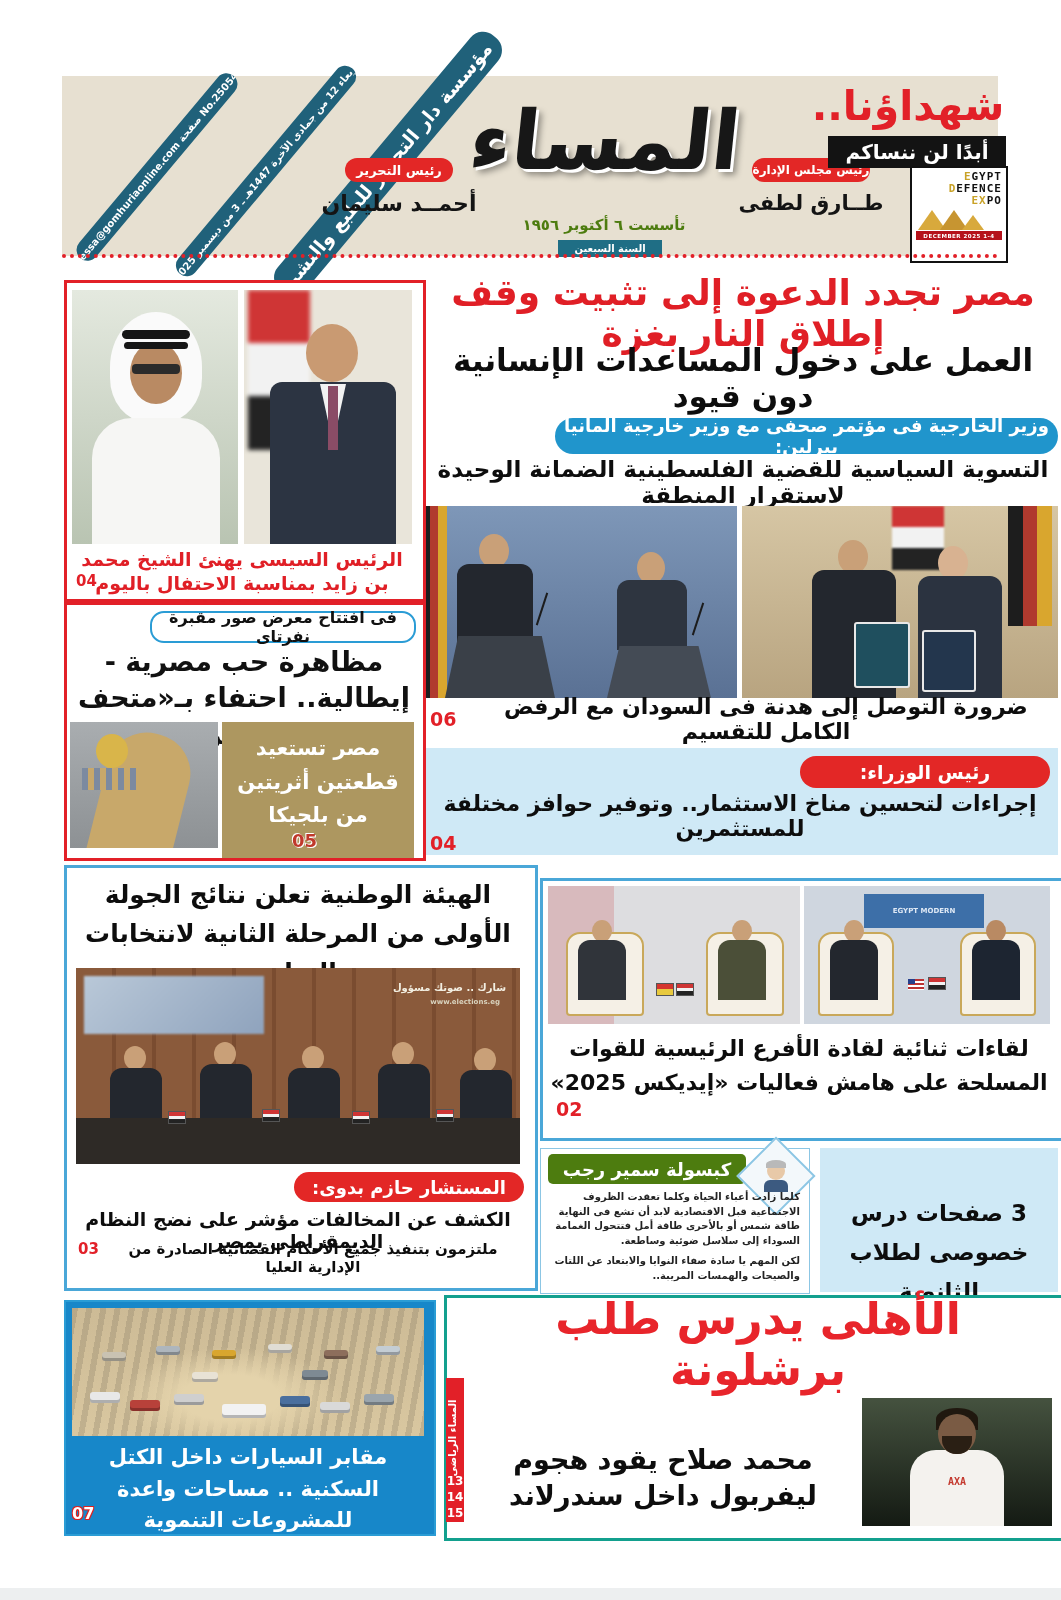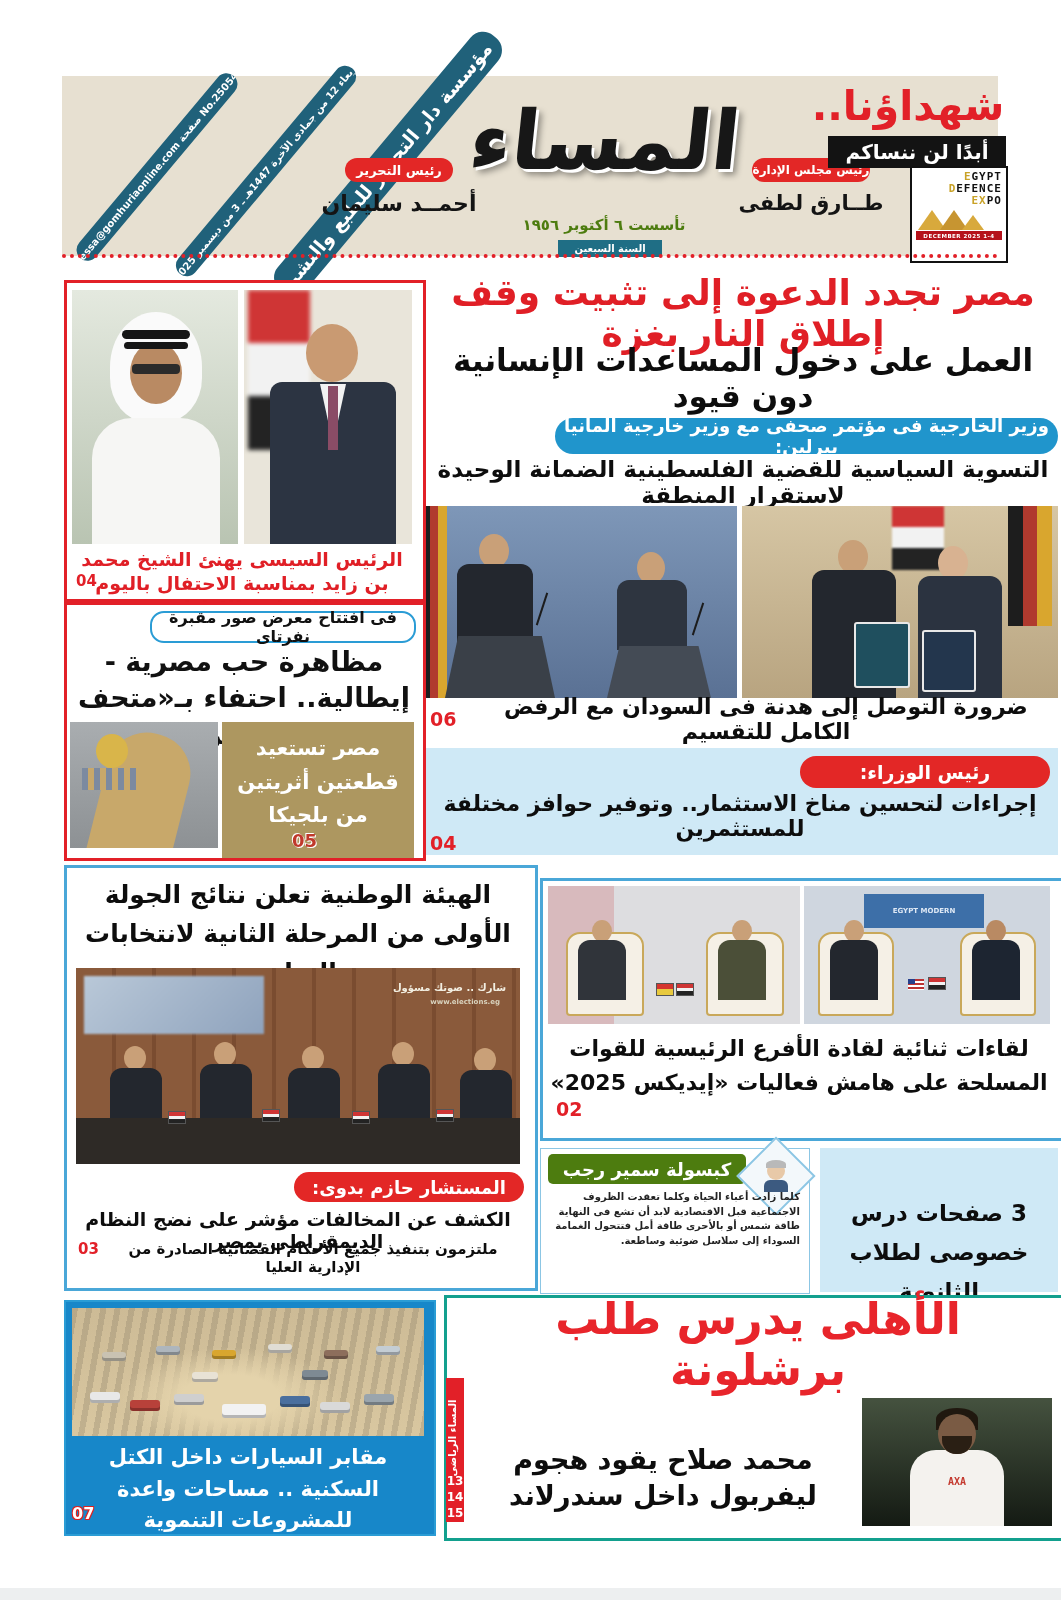--- a/index.html
+++ b/index.html
@@ -300,20 +300,21 @@
   <div class="abs capsule-box"></div>
   <div class="abs c capsule-head">كبسولة سمير رجب</div>
   <div class="abs capsule-diamond">
     <div class="capsule-face">
       <div style="position:absolute;left:7px;top:2px;width:18px;height:18px;background:#e8c9a8;border-radius:50%;"></div>
       <div style="position:absolute;left:6px;top:0;width:20px;height:8px;background:#b9b9b9;border-radius:50% 50% 0 0;"></div>
       <div style="position:absolute;left:4px;top:20px;width:24px;height:12px;background:#3c5a80;border-radius:6px 6px 0 0;"></div>
     </div>
   </div>
   <div class="abs capsule-body">كلما زادت أعباء الحياة وكلما تعقدت الظروف الاجتماعية قبل الاقتصادية لابد أن تشع فى النهاية طاقة شمس أو بالأحرى طاقة أمل فتتحول الغمامة السوداء إلى سلاسل ضوئية وساطعة.</div>
+  <div class="abs capsule-body" style="top:1254px;">لكن المهم يا سادة صفاء النوايا والابتعاد عن اللتات والصيحات والهمسات المريبة..</div>
 
   <div class="abs inside-box"></div>
   <div class="abs inside-text">3 صفحات درس خصوصى لطلاب الثانوية</div>
 
   <div class="abs cars-box"></div>
   <div class="abs photo cars-photo">
     <div class="car" style="left:18px;top:84px;background:#e8e8e8;"></div>
     <div class="car" style="left:58px;top:92px;background:#b8413a;"></div>
     <div class="car" style="left:102px;top:86px;background:#cfcfcf;"></div>
     <div class="car" style="left:150px;top:96px;background:#f2f2f2;width:44px;height:14px;"></div>

